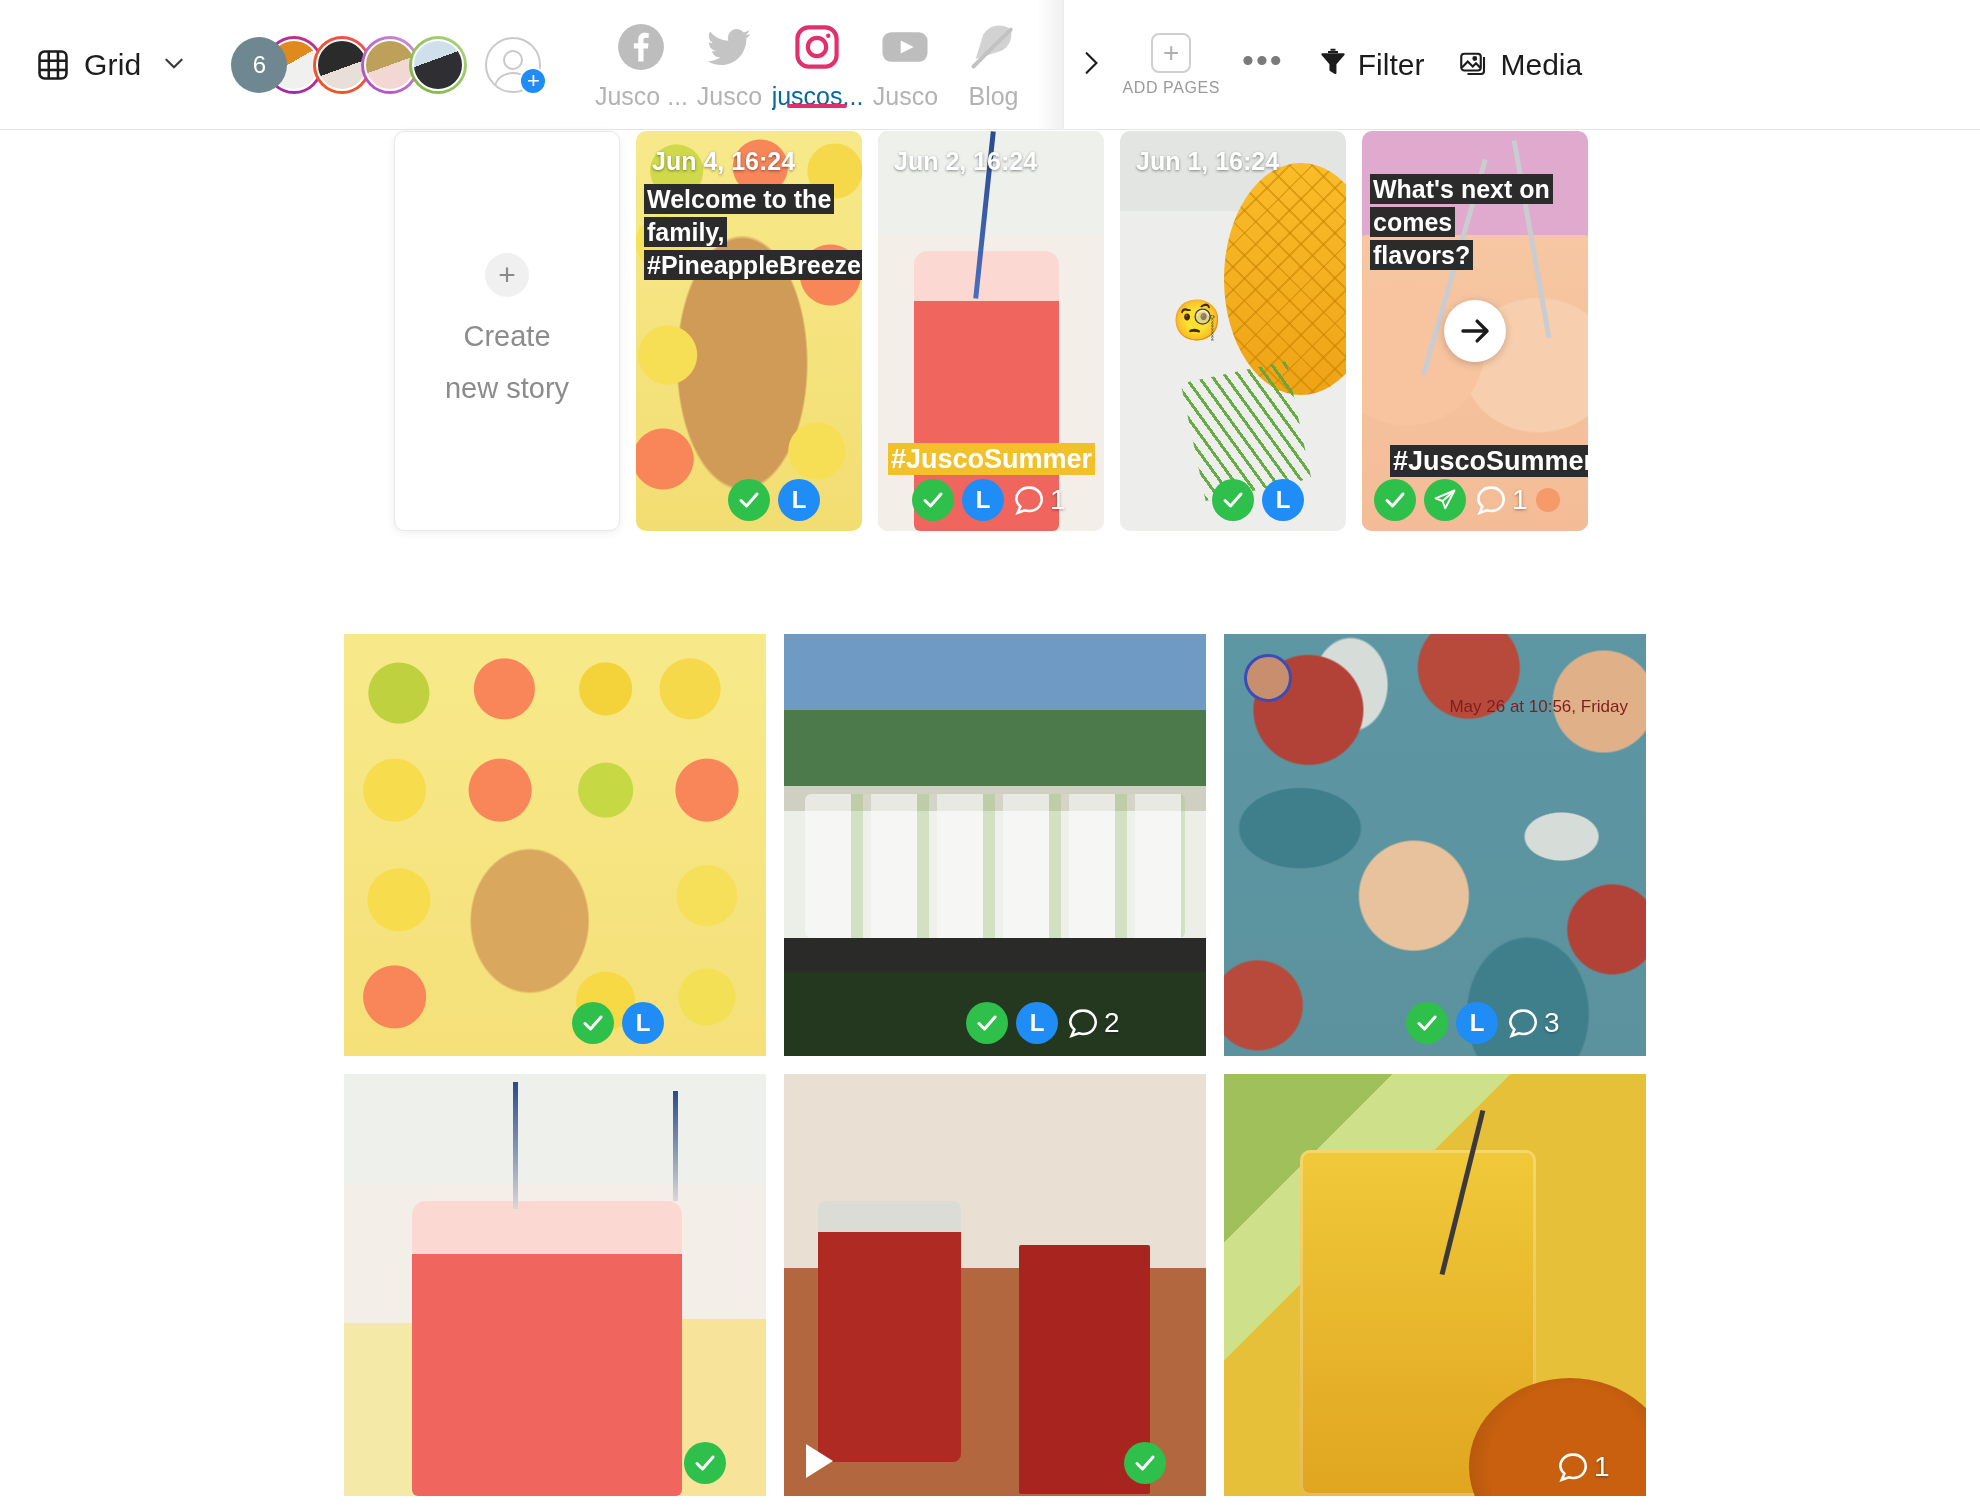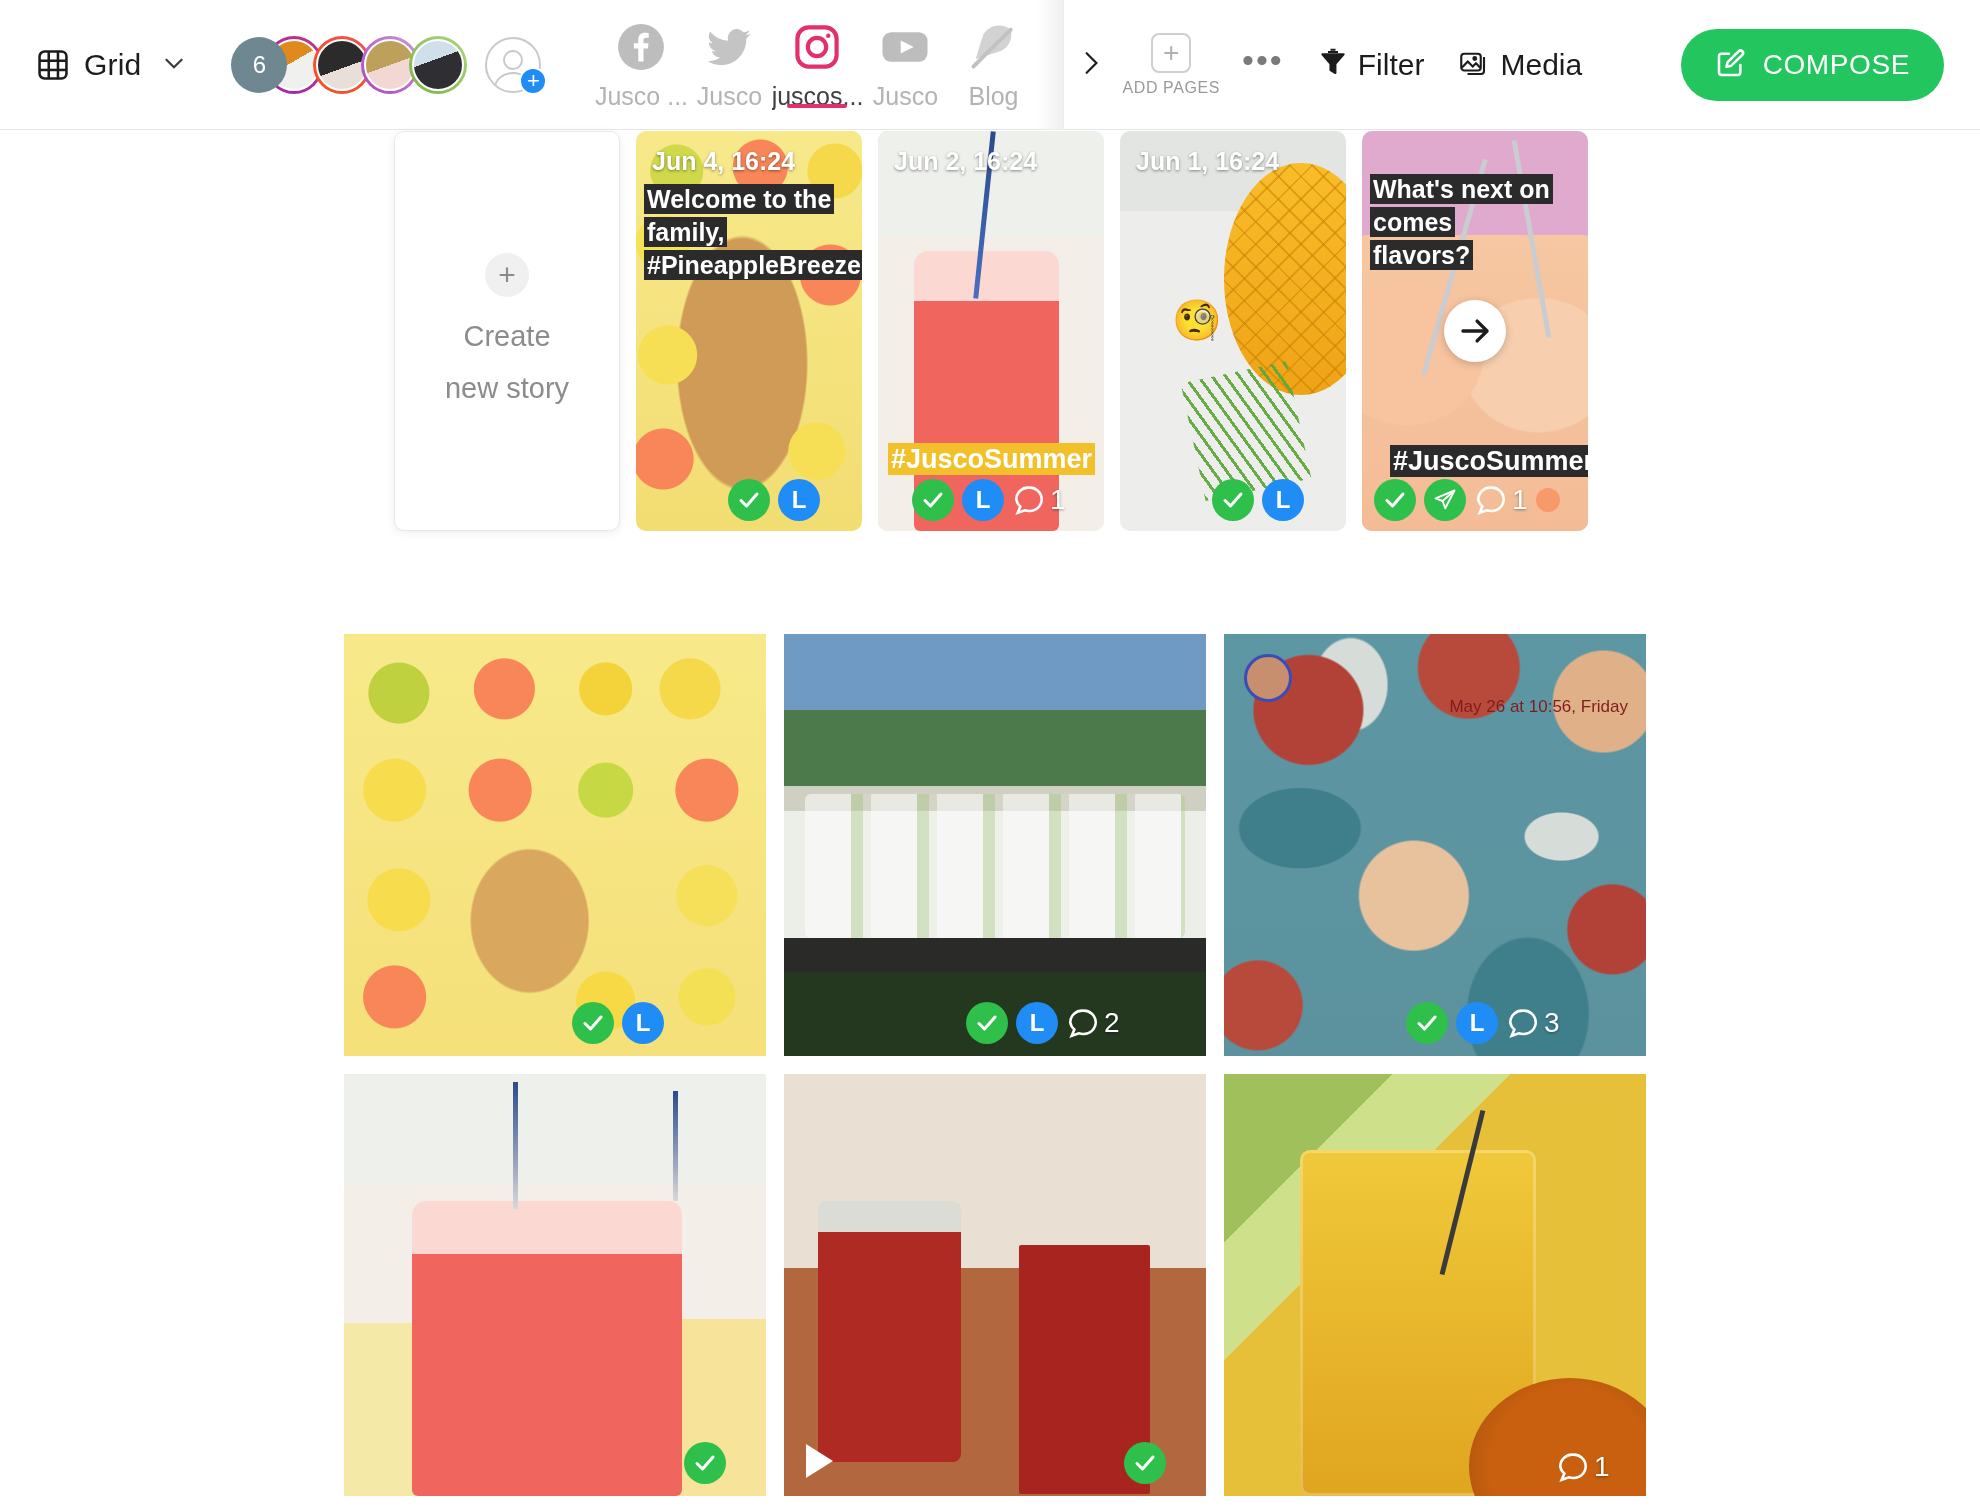--- a/index.html
+++ b/index.html
@@ -88,21 +88,21 @@
     width: 88px; height:130px;
     display:flex; flex-direction:column; align-items:center;
     justify-content:flex-start; padding-top: 18px;
     position:relative; cursor:pointer;
   }
   .chan .ico { height:58px; display:flex; align-items:center; justify-content:center; }
   .chan .nm {
     font-size: 25px; color:#b3b3b3; margin-top: 6px;
     white-space:nowrap; overflow:hidden;
   }
-  .chan.active .nm { color:#404040; }
+  .chan.active .nm { color:#0369a1; }
   .chan.active::after {
     content:""; position:absolute; bottom:22px; left:14px; right:14px;
     height:4px; background:#e1306c; border-radius:2px;
   }
 
   .chan-fade {
     width: 26px; height: 130px;
     background: linear-gradient(to right, rgba(255,255,255,0), #f0f0f0);
   }
   .chan-sep { width:1px; height:130px; background:#ededed; }
@@ -516,29 +516,20 @@
       <svg width="32" height="30" viewBox="0 0 24 24" fill="none" stroke="#1c1c1c" stroke-width="1.7">
         <rect x="1.8" y="4.6" width="15.6" height="13.4" rx="2.4"></rect>
         <path d="M2.4 15.6 7 10.8l4 4 2.6-2.6 3.4 3.6"></path>
         <circle cx="12.6" cy="8.4" r="1.1" fill="#1c1c1c"></circle>
         <path d="M20 7.2v11.2a2.4 2.4 0 0 1-2.4 2.4H6.8"></path>
       </svg>
     </span>
     <span class="lbl">Media</span>
   </div>
 
-  <button class="compose">
-    <span>
-      <svg width="32" height="32" viewBox="0 0 24 24" fill="none" stroke="#fff" stroke-width="1.9" stroke-linecap="round" stroke-linejoin="round">
-        <path d="M19 13.5V19a2 2 0 0 1-2 2H5a2 2 0 0 1-2-2V7a2 2 0 0 1 2-2h5.5"></path>
-        <path d="M17.8 3.2a1.9 1.9 0 0 1 2.7 2.7L12.2 14l-3.6.9.9-3.6z"></path>
-      </svg>
-    </span>
-    <span class="lbl">COMPOSE</span>
-  </button>
 </div>
 
 <div class="stories">
 
   <div class="story create">
     <div class="plus-circ">+</div>
     <div class="ct">Create</div>
     <div class="ct">new story</div>
   </div>
 

